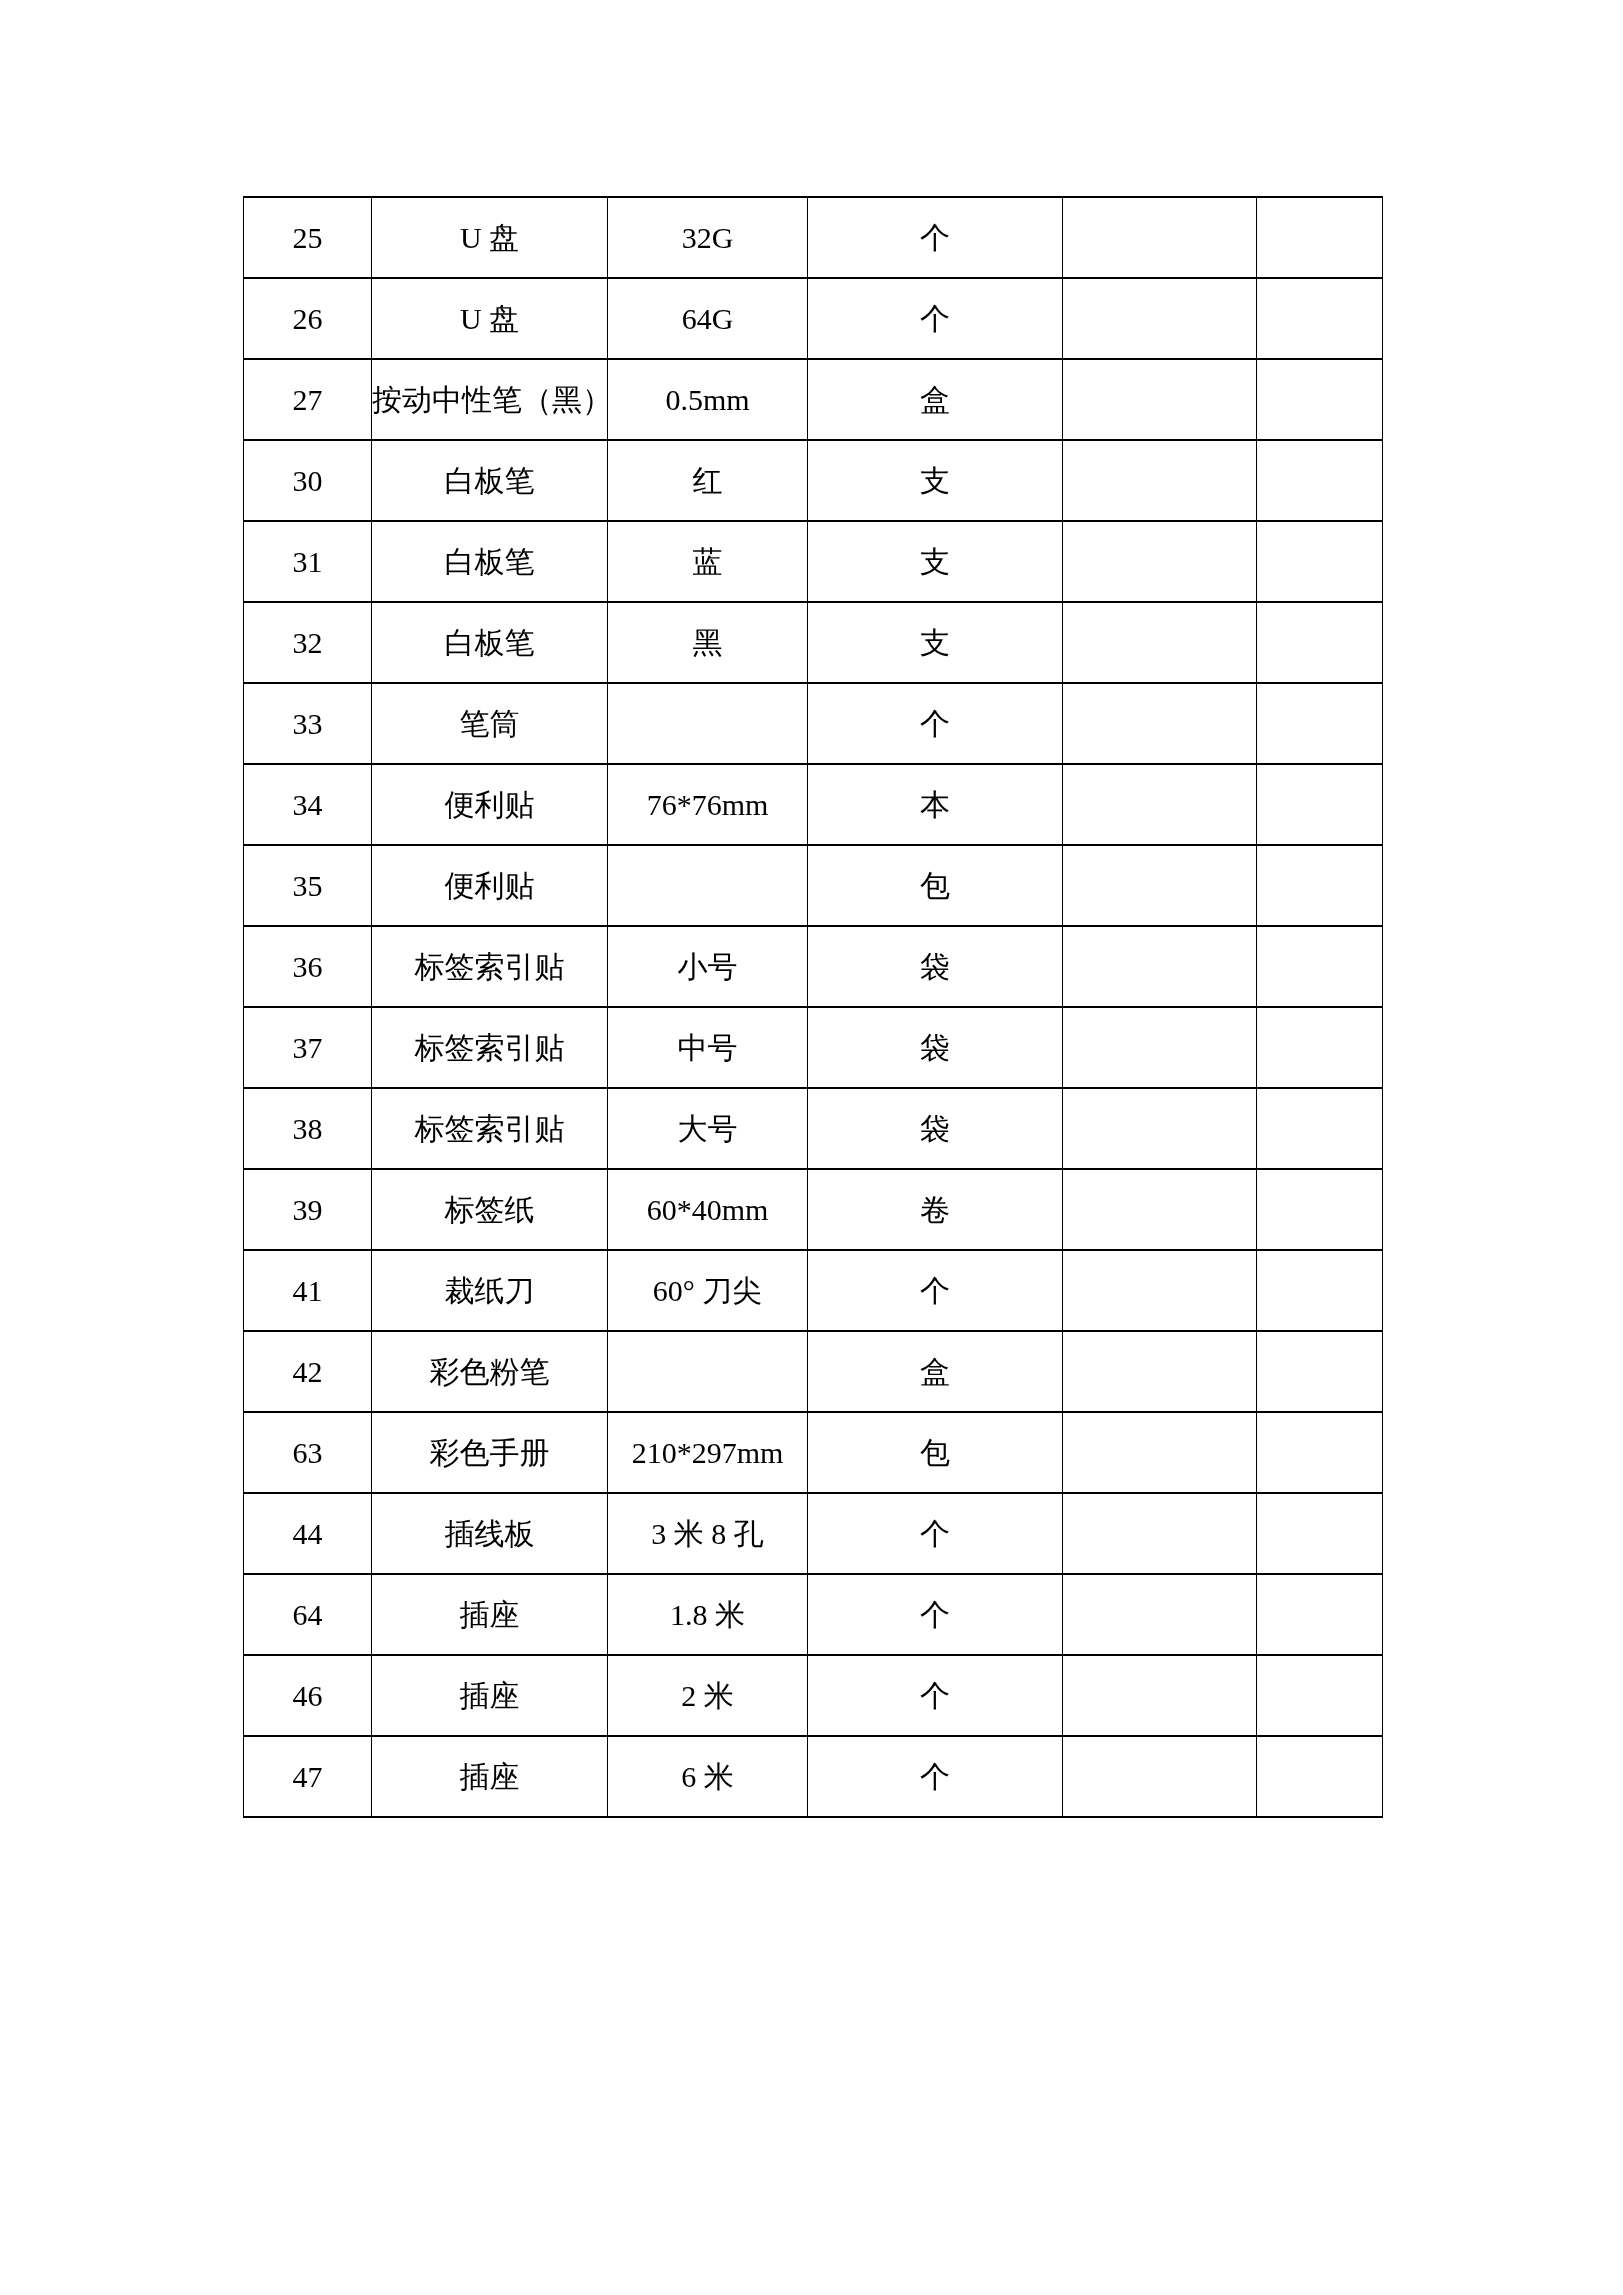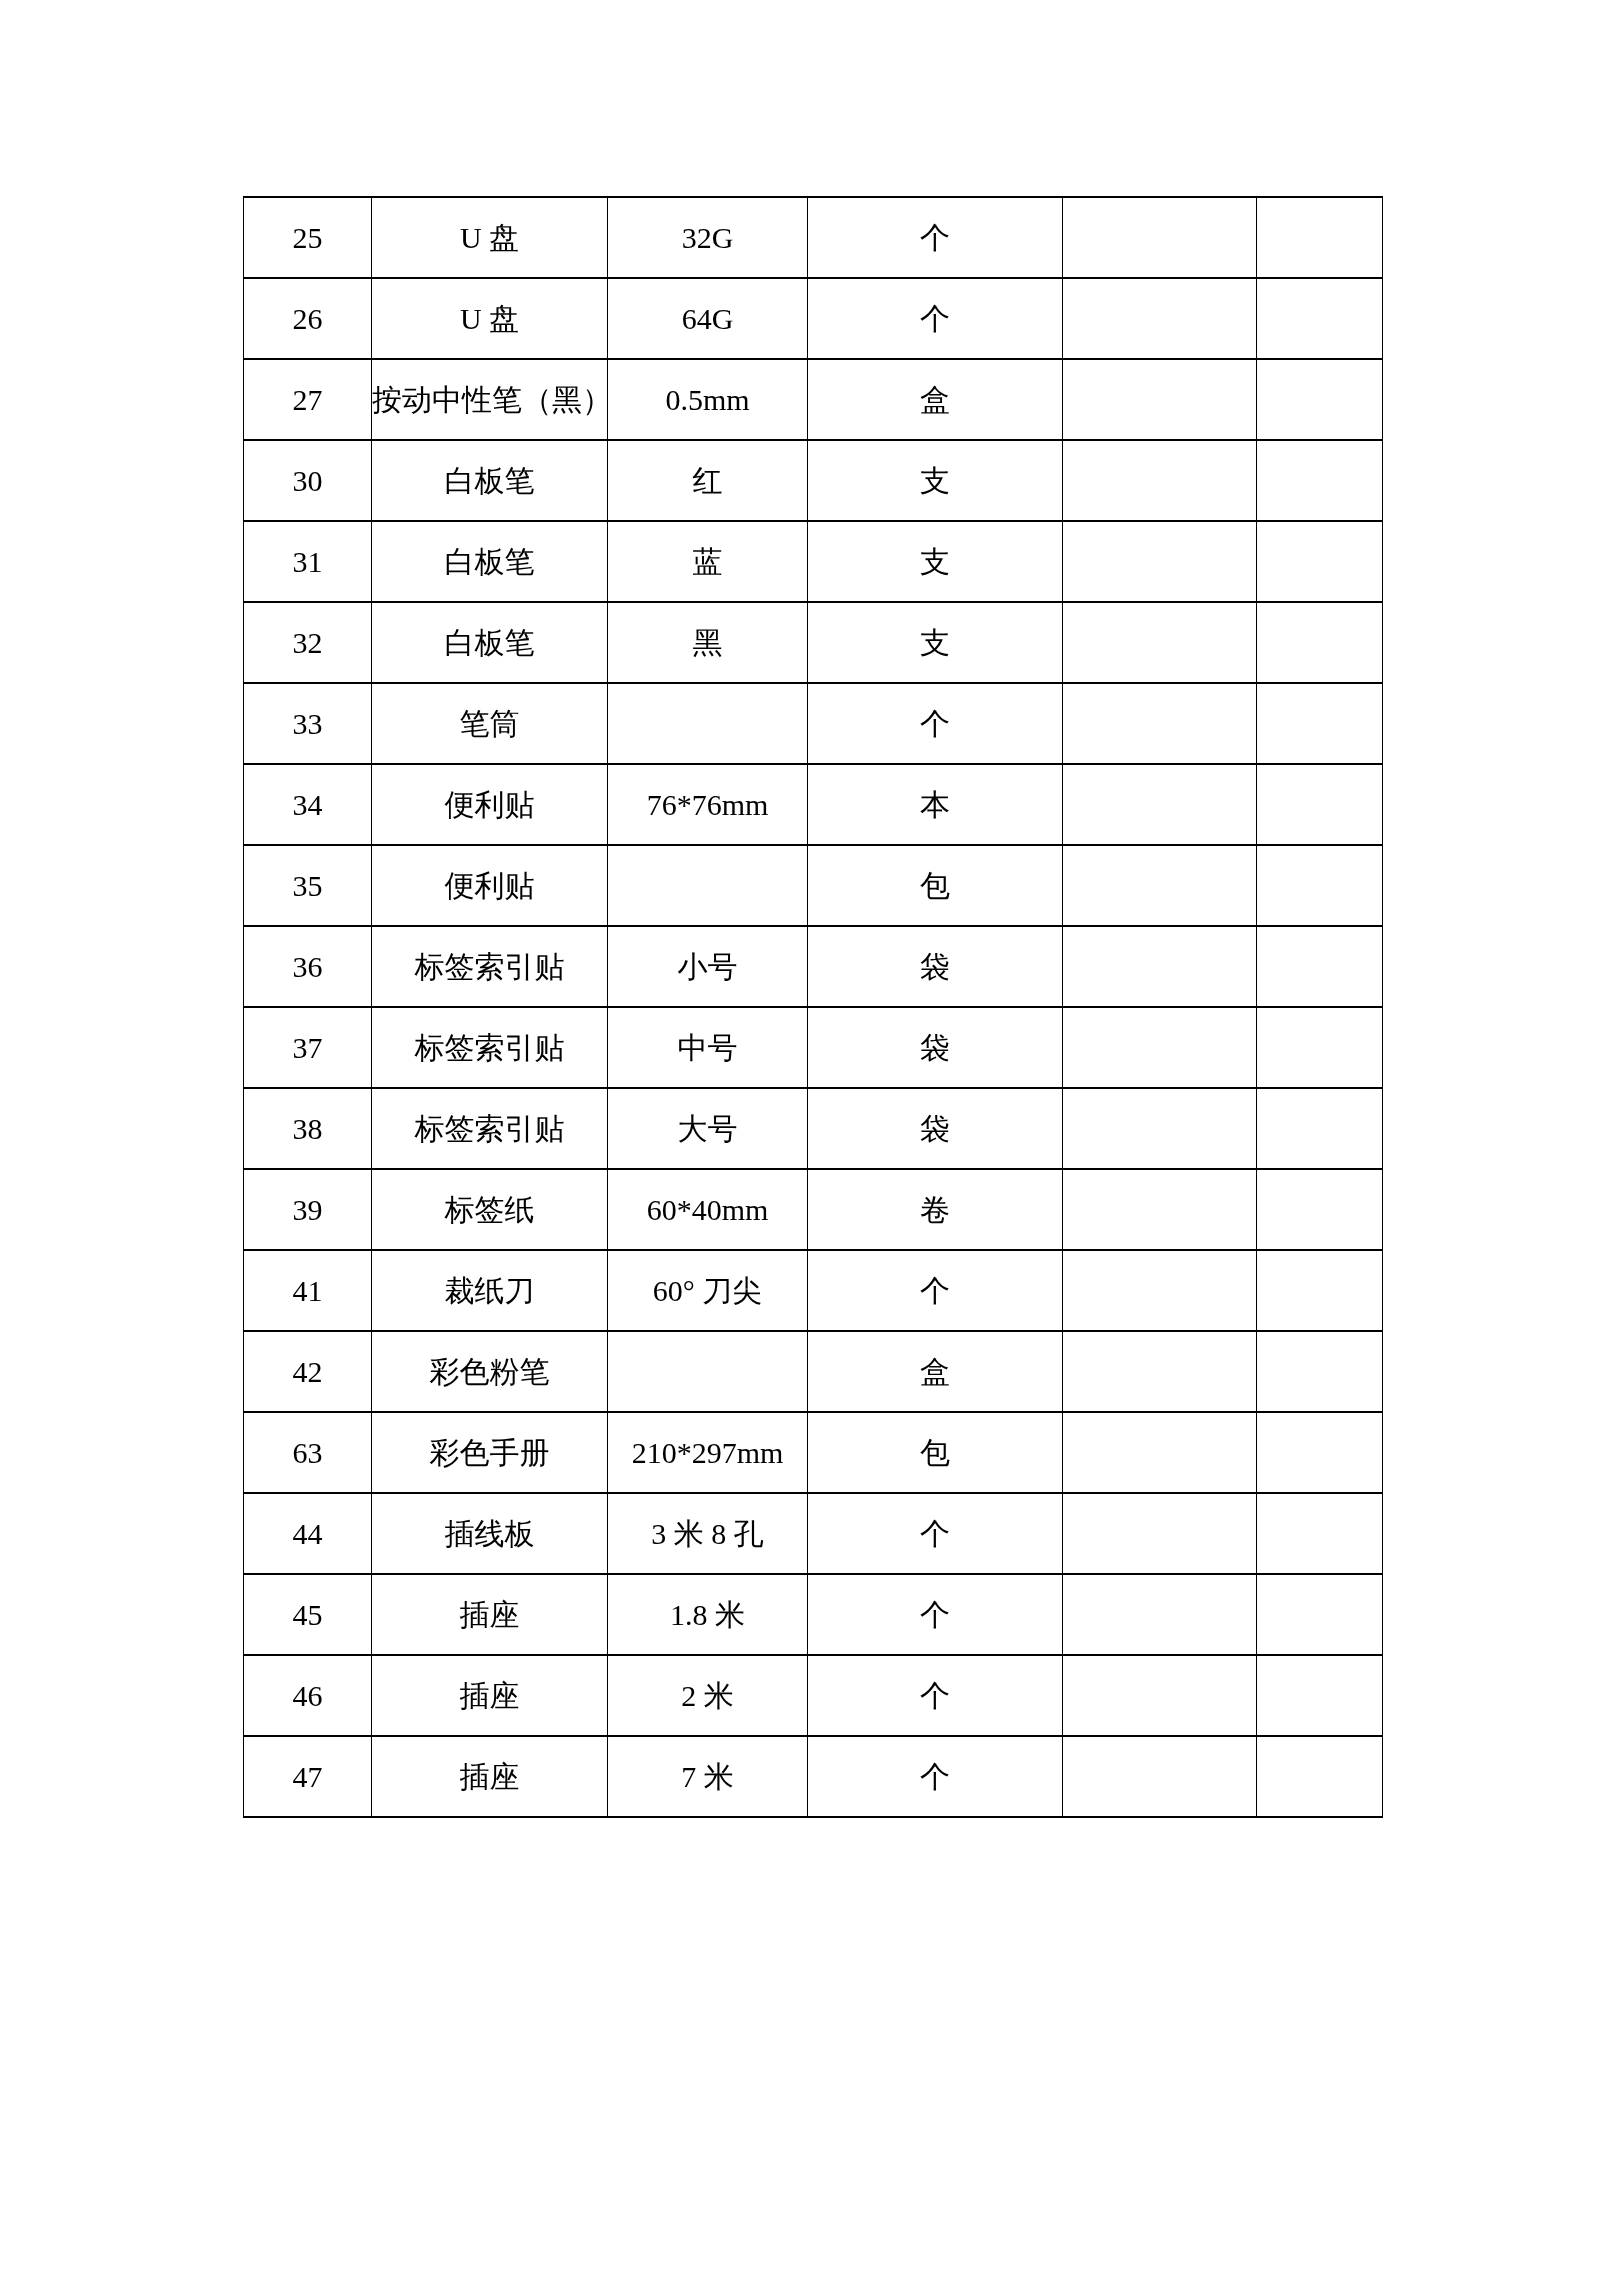--- a/index.html
+++ b/index.html
@@ -186,39 +186,39 @@
         </tr>
         <tr>
           <td>44</td>
           <td>插线板</td>
           <td>3 米 8 孔</td>
           <td>个</td>
           <td></td>
           <td></td>
         </tr>
         <tr>
-          <td>45</td>
+          <td>64</td>
           <td>插座</td>
           <td>1.8 米</td>
           <td>个</td>
           <td></td>
           <td></td>
         </tr>
         <tr>
           <td>46</td>
           <td>插座</td>
           <td>2 米</td>
           <td>个</td>
           <td></td>
           <td></td>
         </tr>
         <tr>
           <td>47</td>
           <td>插座</td>
-          <td>7 米</td>
+          <td>6 米</td>
           <td>个</td>
           <td></td>
           <td></td>
         </tr>
       </tbody>
   </table>
 </div>
 
 
 </body></html>

